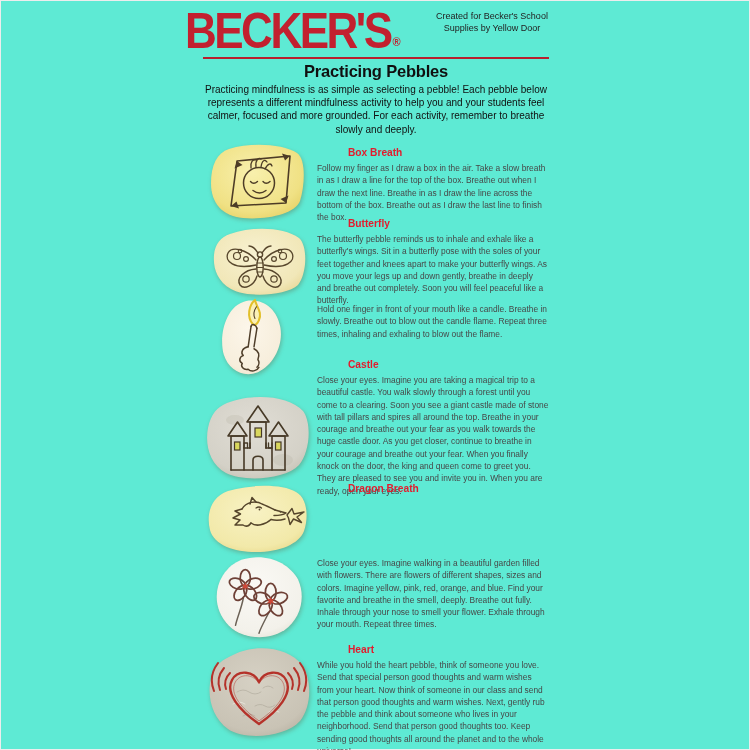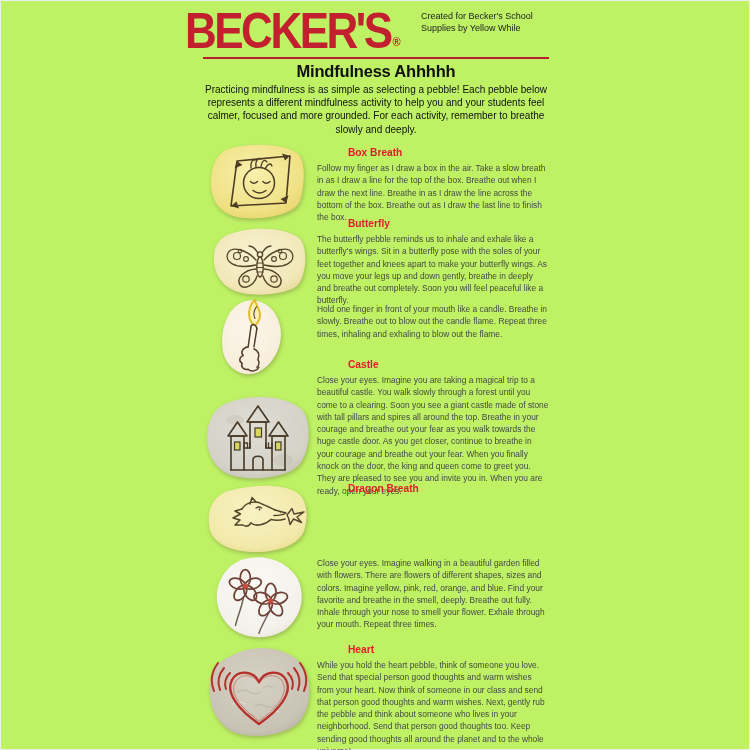--- a/index.html
+++ b/index.html
@@ -1,23 +1,23 @@
 <!DOCTYPE html>
 <html><head>
 <meta charset="utf-8">
 <style>
   html,body{margin:0;padding:0;width:750px;height:750px;background:#fff;overflow:hidden;
     font-family:"Liberation Sans", sans-serif;}
-  .page{position:absolute;inset:0;background:#bef264;border:1px solid #ededed;box-sizing:border-box;}
+  .page{position:absolute;inset:0;background:#5eead4;border:1px solid #ededed;box-sizing:border-box;}
 
   .logo{position:absolute;left:184px;top:2px;color:#c2202f;font-weight:bold;
     font-size:44px;letter-spacing:-2.5px;transform:scaleY(1.12);transform-origin:left top;white-space:nowrap;}
   .logo .reg{font-size:11px;letter-spacing:0;position:relative;top:-2px;left:2px;font-weight:bold;}
 
-  .credit{position:absolute;left:420px;top:10px;width:142px;
+  .credit{position:absolute;left:420px;top:10px;width:142px;text-align:center;
     font-size:9px;line-height:11.5px;color:#222;}
 
   .rule{position:absolute;left:202px;top:56px;width:346px;height:2px;background:#b81f2e;}
 
   .title{position:absolute;left:185px;top:61px;width:380px;text-align:center;
     font-size:16.5px;font-weight:bold;color:#101010;letter-spacing:-0.2px;}
 
   .intro{position:absolute;left:200px;top:82px;width:350px;text-align:center;
     font-size:10px;font-weight:normal;color:#101010;line-height:13.2px;}
 
@@ -38,26 +38,26 @@
 </style>
 </head>
 <body>
 
 <div class="page">
 
   <div class="logo"><span>BECKER'S</span><span class="reg">®</span></div>
 
   <div class="credit">
     <div>Created for Becker's School</div>
-    <div>Supplies by Yellow While</div>
+    <div>Supplies by Yellow Door</div>
   </div>
 
   <div class="rule"></div>
 
-  <div class="title">Mindfulness Ahhhhh</div>
+  <div class="title">Practicing Pebbles</div>
   <div class="intro">Practicing mindfulness is as simple as selecting a pebble! Each pebble below represents a different mindfulness activity to help you and your students feel calmer, focused and more grounded. For each activity, remember to breathe slowly and deeply.</div>
 
   <svg class="pebble p1" viewBox="0 0 102 78">
     <defs>
       <radialGradient id="pg1" cx="45%" cy="38%" r="75%">
         <stop offset="0%" stop-color="#f8f0ad"></stop>
           <stop offset="70%" stop-color="#f0e184"></stop>
           <stop offset="100%" stop-color="#e3cd5f"></stop>
       </radialGradient>
     </defs>

